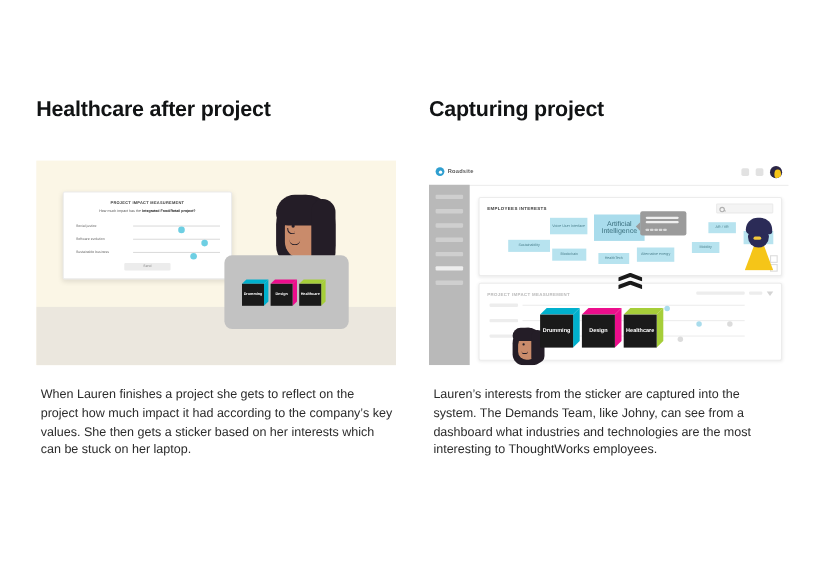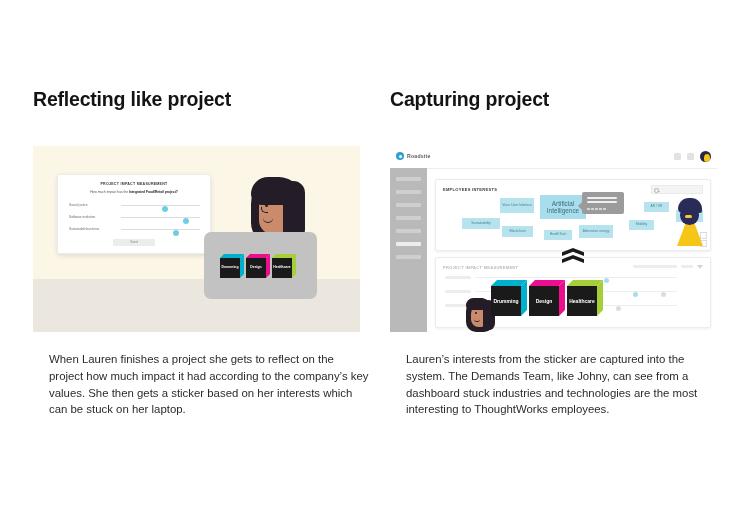--- a/index.html
+++ b/index.html
@@ -263,32 +263,32 @@
   .lauren-small{position:absolute;left:28px;top:40px;width:34px;height:34px;}
   .lauren-small .hair-back{position:absolute;left:2px;top:0;width:28px;height:34px;background:#241d27;border-radius:14px 14px 10px 10px;}
   .lauren-small .face{position:absolute;left:7px;top:7px;width:17px;height:22px;background:#c98b6b;border-radius:9px 9px 8px 8px;}
   .lauren-small .hair-front{position:absolute;left:2px;top:0;width:22px;height:12px;background:#241d27;border-radius:11px 11px 2px 7px;}
   .lauren-small .hair-side{position:absolute;left:19px;top:2px;width:12px;height:30px;background:#241d27;border-radius:7px 8px 8px 6px;}
   .lauren-small .eye{position:absolute;left:11px;top:14px;width:1.8px;height:1.8px;border-radius:50%;background:#241d27;}
   .lauren-small .mouth{position:absolute;left:10px;top:20px;width:6px;height:3px;border-bottom:1px solid #241d27;border-radius:0 0 5px 5px;}
 
   
   .body-copy{
-    position:absolute;top:351px;left:16px;width:320px;
+    position:absolute;top:351px;left:4px;width:320px;
     font-size:11.4px;line-height:1.47;color:#2b2b2b;
   }
 </style>
 </head>
 <body>
 
 <div class="page">
 
   <div class="col col-left">
 
-    <div class="panel-title">Reflecting like project</div>
+    <div class="panel-title">Healthcare after project</div>
 
     <div class="illus illus-left">
       <div class="floor"></div>
 
       <div class="survey-card">
         <div class="survey-title">PROJECT IMPACT MEASUREMENT</div>
         <div class="survey-sub">
           <span>How much impact has the </span><b>Integrated Food/Retail project?</b>
         </div>
 
@@ -479,16 +479,16 @@
               <div class="top" style="background:#a6ce39"></div>
               <div class="side" style="background:#a6ce39"></div>
               <div class="face">Healthcare</div>
             </div>
           </div>
         </div>
 
       </div>
     </div>
 
-    <div class="body-copy">Lauren’s interests from the sticker are captured into the system. The Demands Team, like Johny, can see from a dashboard stuck industries and technologies are the most interesting to ThoughtWorks employees.</div>
+    <div class="body-copy">Lauren’s interests from the sticker are captured into the system. The Demands Team, like Johny, can see from a dashboard what industries and technologies are the most interesting to ThoughtWorks employees.</div>
   </div>
 
 </div>
 
 </body></html>

